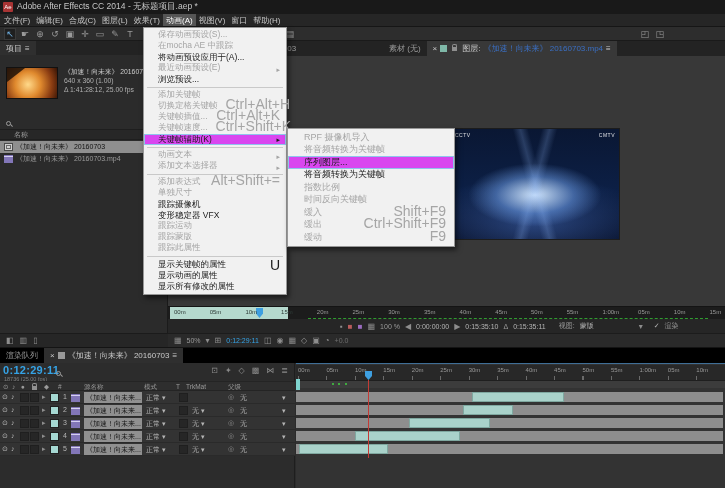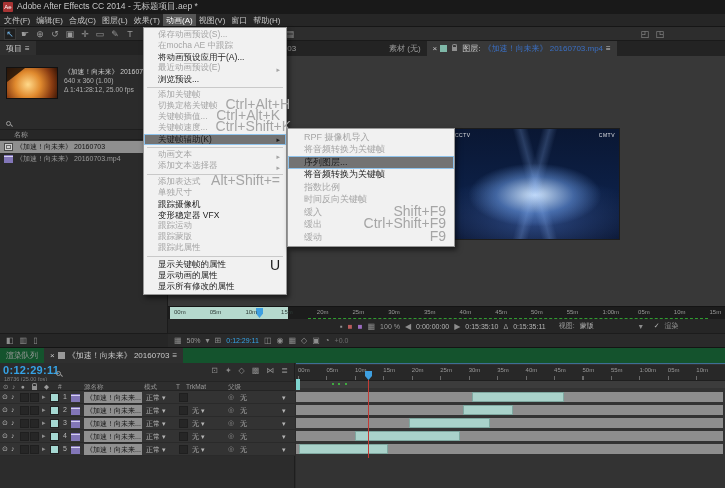--- a/index.html
+++ b/index.html
@@ -19,21 +19,21 @@
   .tool.gap{margin-left:130px;}
   .tool.far{margin-left:340px;}
 
   
   .menupanel{position:absolute;background:#f1f1f1;border:1px solid #979797;box-shadow:2px 3px 5px rgba(0,0,0,.55);z-index:60;padding:2px 0;}
   #anim-menu{left:143px;top:27px;width:144px;}
   #kf-submenu{left:287px;top:128px;width:168px;}
   .mi{height:11px;display:flex;align-items:center;justify-content:space-between;padding:0 6px 0 14px;font-size:8.5px;color:#1b1b1b;white-space:nowrap;}
   #kf-submenu .mi{height:12.5px;font-size:9px;padding:0 8px 0 16px;}
   .mi.disabled{color:#a5a5a5;align-items:flex-end;}
-  .mi.hl{background:#737373;box-shadow:inset 0 0 0 1px #8fc3ec;}
+  .mi.hl{background:#d946ef;box-shadow:inset 0 0 0 1px #8fc3ec;}
   .mi .sc{font-size:14px;color:inherit;margin-left:8px;}
   .mi .arrow{font-size:7px;color:inherit;margin-left:8px;}
   .msep{height:1px;background:#c9c9c9;margin:2px 3px;}
 
   
   .ptabbar{position:absolute;left:0;top:0;right:0;height:14px;background:#232323;display:flex;align-items:stretch;}
   .ptab{display:flex;align-items:center;gap:3px;padding:0 6px;font-size:8px;color:#9a9a9a;white-space:nowrap;}
   .ptab.active{background:#2f2f2f;color:#c9c9c9;}
   .mag{width:5px;height:5px;border:1px solid #9a9a9a;border-radius:50%;position:relative;display:inline-block;}
   .mag::after{content:"";position:absolute;width:3px;height:1px;background:#9a9a9a;transform:rotate(45deg);right:-3px;bottom:-1px;}
@@ -75,21 +75,21 @@
   .fcache{position:absolute;left:140px;top:11px;width:400px;border-top:1px dashed #2f9b2f;}
   .fplayhead{position:absolute;left:88px;top:1px;width:7px;height:10px;background:#3e9fe0;clip-path:polygon(0 0,100% 0,100% 55%,50% 100%,0 55%);}
   .ftransport{position:absolute;left:0;top:278px;width:557px;height:14px;background:#262626;display:flex;align-items:center;gap:5px;padding-left:172px;font-size:7px;color:#9a9a9a;white-space:nowrap;}
   .ftransport .t{color:#b5b5b5;}
   .fbottom{position:absolute;left:0;top:292px;width:557px;height:14px;background:#2a2a2a;border-top:1px solid #1c1c1c;display:flex;align-items:center;gap:5px;padding-left:6px;font-size:7px;color:#9a9a9a;white-space:nowrap;}
   .cyantime{color:#35a3e6;}
   .icn{font-size:8px;color:#8d8d8d;}
 
   
   .timeline{position:absolute;left:0;top:347px;width:725px;height:141px;background:#2b2b2b;border-top:1px solid #141414;}
-  .timeline .ptabbar{height:15px;background:#14532d;text-align:right;}
+  .timeline .ptabbar{height:15px;background:#000000;text-align:right;}
   .tl-left{position:absolute;left:0;top:15px;width:295px;bottom:0;background:#2c2c2c;border-right:1px solid #1e1e1e;}
   .tl-time{position:absolute;left:3px;top:1px;font-size:11px;font-weight:bold;color:#35a3e6;letter-spacing:.3px;}
   .tl-frameinfo{position:absolute;left:4px;top:13px;font-size:5.5px;color:#7e7e7e;}
   .tl-search{position:absolute;left:56px;top:6px;}
   .tl-icons{position:absolute;right:6px;top:3px;display:flex;gap:7px;color:#8a8a8a;font-size:8px;}
   .tl-header{position:absolute;left:0;top:18px;width:295px;height:10px;background:#2e2e2e;border-top:1px solid #242424;border-bottom:1px solid #242424;font-size:6.5px;color:#9a9a9a;}
   .tl-header span{position:absolute;top:1px;}
   .tl-rows{position:absolute;left:0;top:28px;width:295px;}
   .trow{position:relative;width:295px;height:13px;background:#333;border-bottom:1px solid #2a2a2a;font-size:7px;color:#b5b5b5;}
   .trow .c{position:absolute;top:2px;}

